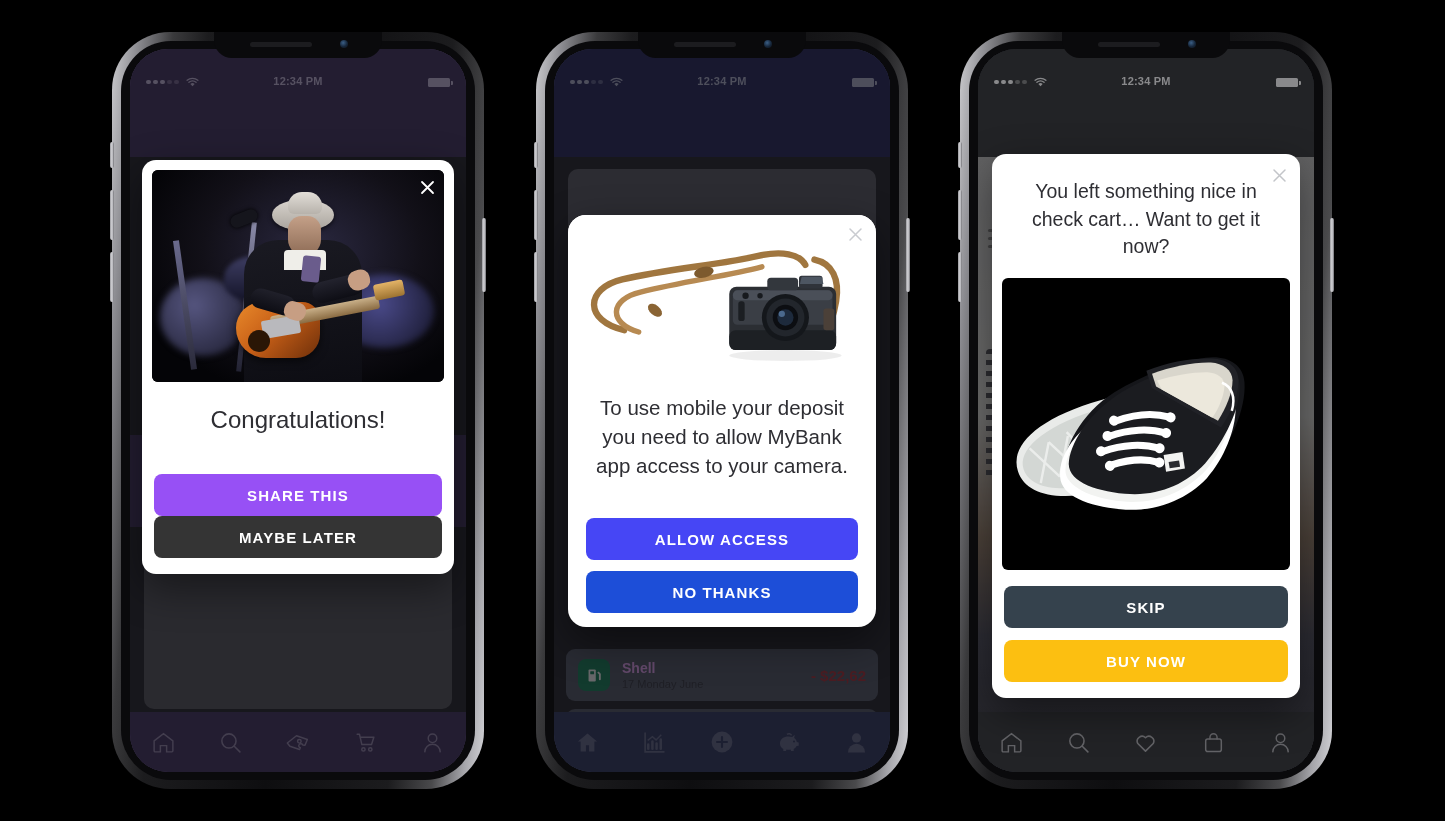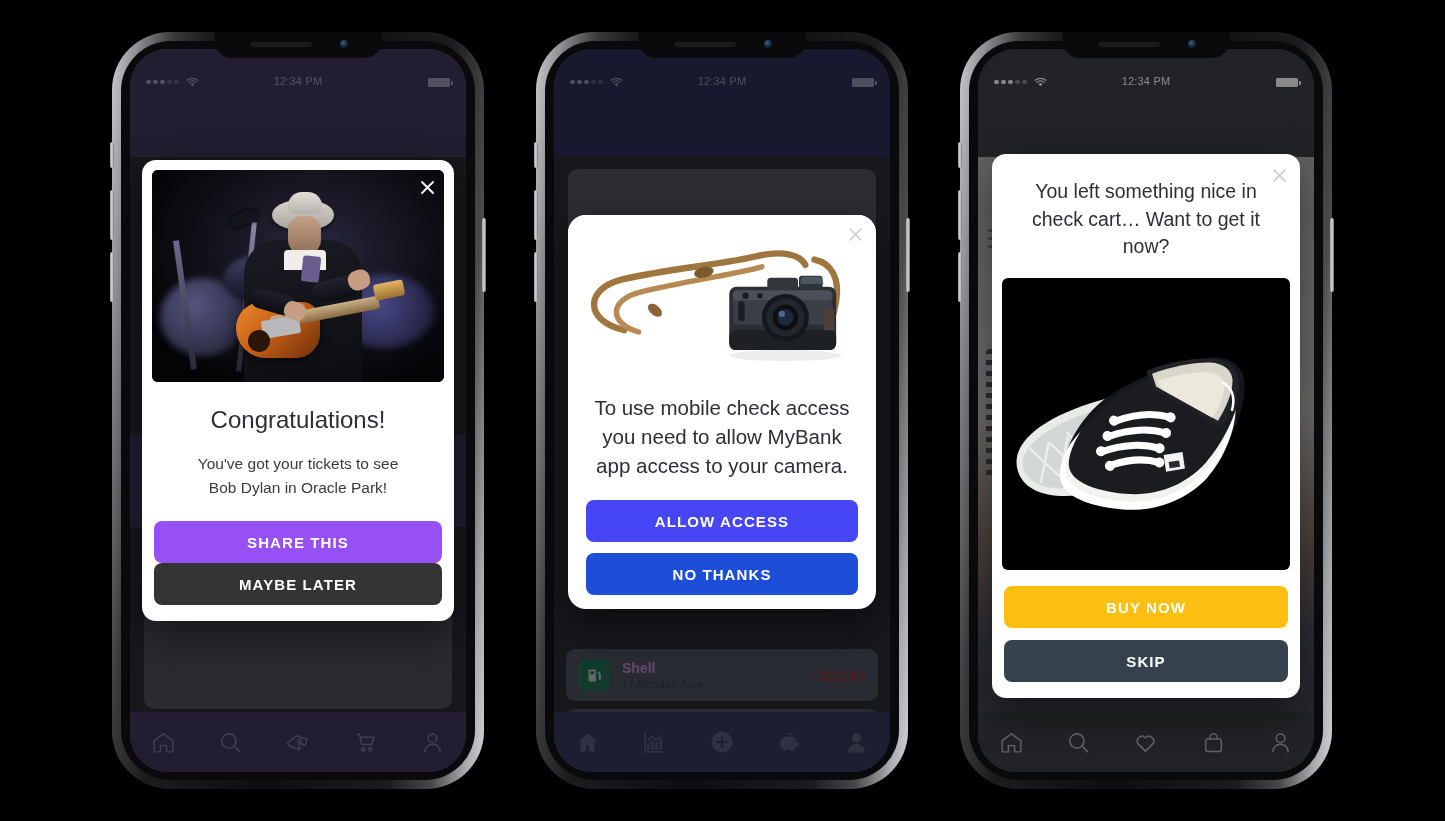--- a/index.html
+++ b/index.html
@@ -57,21 +57,21 @@
 
   
   .statusbar {
     position: absolute; top: 0; left: 0; right: 0; height: 44px;
     display: flex; align-items: flex-end; padding: 0 16px 6px 16px;
     font-size: 11px; letter-spacing: .2px; z-index: 40;
   }
   .sb-left { display: flex; align-items: center; gap: 7px; flex: 1; }
   .sb-dots { display: flex; gap: 2.5px; align-items: center; }
   .sb-dots i { width: 4.5px; height: 4.5px; border-radius: 50%; display: block; }
-  .sb-time { flex: 0 0 auto; font-weight: 400; }
+  .sb-time { flex: 0 0 auto; font-weight: 700; }
   .sb-right { flex: 1; display: flex; justify-content: flex-end; align-items: center; }
   .battery { width: 22px; height: 9px; border-radius: 1.5px; position: relative; }
   .battery::after { content:""; position:absolute; right:-3px; top:2.5px; width:2px; height:4px; border-radius:0 1px 1px 0; background: inherit; }
   .wifi { width: 13px; height: 10px; position: relative; display:inline-block; }
 
   
   .appbar {
     position: absolute; top: 44px; left: 0; right: 0; height: 64px;
     display: flex; align-items: center; justify-content: space-between;
     padding: 0 20px; z-index: 20;
@@ -167,21 +167,21 @@
   #p2 .txn .ic { width:32px; height:32px; border-radius:8px; display:flex; align-items:center; justify-content:center; }
   #p2 .txn .nm { font-size:14px; font-weight:700; color:#f0abfc; line-height:1.25; }
   #p2 .txn .dt { font-size:11px; color:#3f4048; }
   #p2 .txn .amt { margin-left:auto; font-size:15px; font-weight:700; color:#b3393f; }
   #p2 .tabbar { background:#383f68; }
 
   #p2 .modal { left: 14px; right: 14px; top: 166px; padding: 0 0 14px 0; border-radius: 18px; }
   #p2 .hero { height: 176px; position: relative; overflow: hidden; border-radius: 18px 18px 0 0; background:#fff; }
   #p2 .modal-title { font-size: 20.5px; line-height: 1.42; padding: 0 26px; margin-top: 2px; }
   #p2 .btns { padding: 20px 18px 0 18px; }
-  #p2 .btn { height: 42px; font-size: 15px; }
+  #p2 .btn { height: 42px; font-size: 15px; margin-top: 18px; }
   #p2 .btn + .btn { margin-top: 11px; }
 
   
   #phone3 { left: 960px; }
   #p3 .bg-top { position:absolute; top:0; left:0; right:0; height:108px; background:#2b2d30; }
   #p3 .statusbar { color:#c7c7c9; }
   #p3 .sb-dots i.on { background:#c7c7c9; } #p3 .sb-dots i.off { background:rgba(199,199,201,.4); }
   #p3 .battery { background:#c7c7c9; }
   #p3 .bg-shop { position:absolute; top:108px; left:0; right:0; bottom:0;
     background: linear-gradient(180deg,#8b8b8b 0%,#9a9a98 42%,#6a5a4c 62%,#3a3a44 78%,#2a2a30 100%); }
@@ -274,22 +274,20 @@
           </div>
           <div class="close" style="right:4px; top:4px;">
             <svg width="15" height="15" viewBox="0 0 15 15">
                 <path d="M2 2 13 13M13 2 2 13" stroke="#fff" stroke-width="1.8" stroke-linecap="round"></path>
               </svg>
           </div>
         </div>
 
         <div class="modal-title">Congratulations!</div>
         <div class="modal-body">
-          <p style="white-space:pre-line;">You've got your tickets to see
-Bob Dylan in Oracle Park!</p>
         </div>
         <div class="btns">
           <div class="btn" style="background:#9750f5;">SHARE THIS</div>
           <div class="btn" style="background:#343434;">MAYBE LATER</div>
         </div>
       </div>
 
       <div class="tabbar">
         <div class="tabitem">
           <svg width="25" height="25" viewBox="0 0 24 24" fill="none" stroke="#9d90b4" stroke-width="1.4">
@@ -414,21 +412,21 @@
             <circle cx="212" cy="80" r="3" fill="#171a1e"></circle>
             <rect x="282" y="94" width="12" height="24" rx="3" fill="#4b4038"></rect>
             <ellipse cx="240" cy="146" rx="62" ry="6" fill="#d8d8d8" opacity=".45"></ellipse>
           </svg>
           <div class="close" style="right:8px; top:6px;">
             <svg width="15" height="15" viewBox="0 0 15 15">
                 <path d="M2 2 13 13M13 2 2 13" stroke="#c9cbd0" stroke-width="1.5" stroke-linecap="round"></path>
               </svg>
           </div>
         </div>
-        <div class="modal-title">To use mobile check access you need to allow MyBank app access to your camera.</div>
+        <div class="modal-title">To use mobile your deposit you need to allow MyBank app access to your camera.</div>
         <div class="btns">
           <div class="btn" style="background:#4646f5;">ALLOW ACCESS</div>
           <div class="btn" style="background:#1d4ed8;">NO THANKS</div>
         </div>
       </div>
 
       <div class="tabbar">
         <div class="tabitem">
           <svg width="25" height="25" viewBox="0 0 24 24" fill="#6d7190">
               <path d="M12 3.4 2.8 11h2.6v9.6h5.1v-5.9h3v5.9h5.1V11h2.6z"></path>
@@ -554,22 +552,22 @@
                 <circle cx="99" cy="195" r="5"></circle>
                   <circle cx="147" cy="184" r="5"></circle>
               </g>
               <path d="M150 176 l18 -6 l5 16 l-18 6z" fill="#f3f3f1"></path>
               <path d="M156 182 l10 -3 l2 6 l-10 3z" fill="#2a2b30"></path>
               <path d="M196 96 C206 98 212 108 210 122" stroke="#ffffff" stroke-width="2.5" fill="none"></path>
             </g>
           </svg>
         </div>
         <div class="btns">
+          <div class="btn" style="background:#35424d;">SKIP</div>
           <div class="btn" style="background:#fcbf11;">BUY NOW</div>
-          <div class="btn" style="background:#35424d;">SKIP</div>
         </div>
       </div>
 
       <div class="tabbar">
         <div class="tabitem">
           <svg width="25" height="25" viewBox="0 0 24 24" fill="none" stroke="#8e8e92" stroke-width="1.4">
               <path d="M3 10.5 12 3.5l9 7V20a1 1 0 0 1-1 1h-5v-6H9v6H4a1 1 0 0 1-1-1z"></path>
             </svg>
         </div>
         <div class="tabitem">

